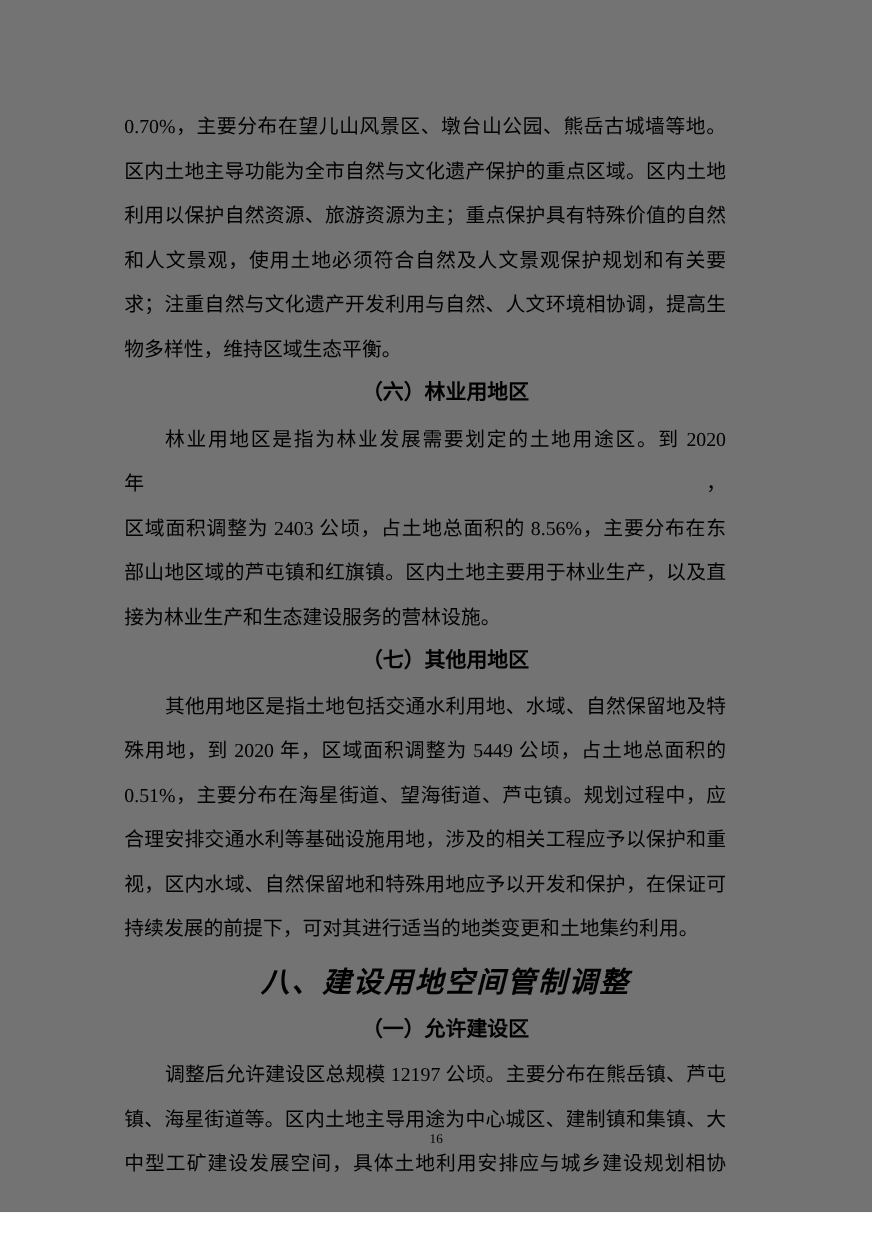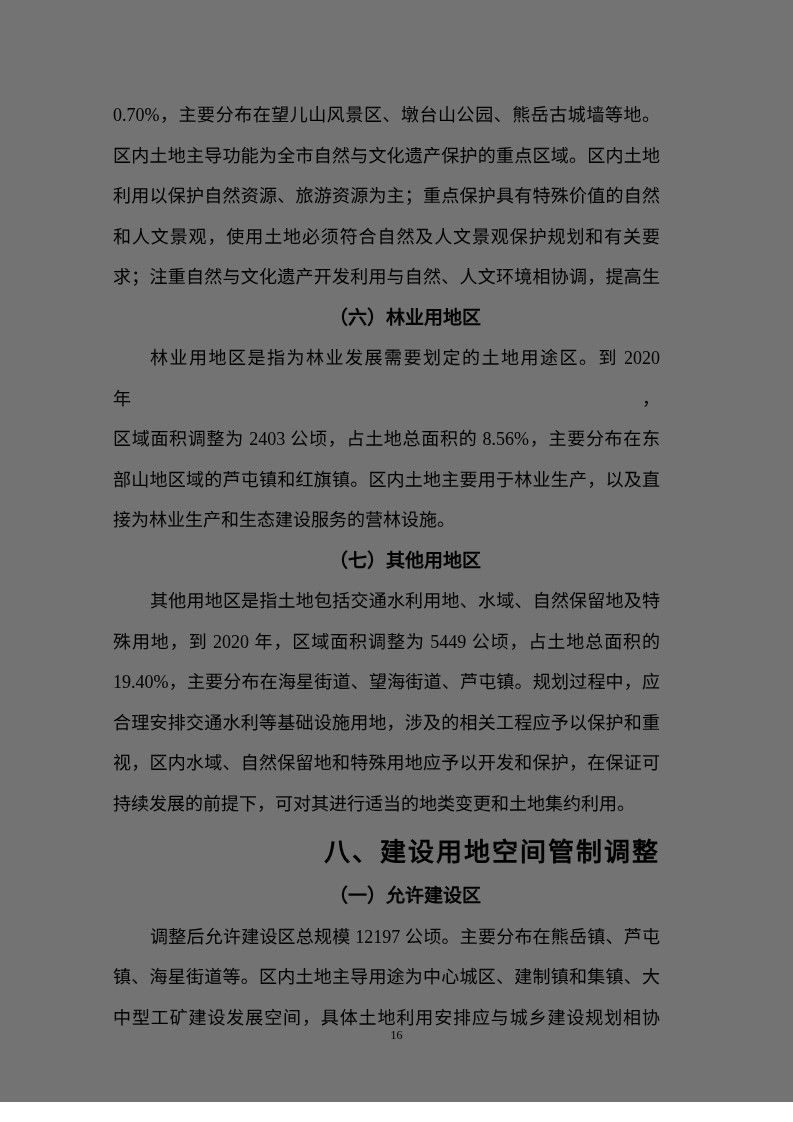--- a/index.html
+++ b/index.html
@@ -43,22 +43,23 @@
     line-height: 40.5px;
     text-indent: 37px;
     text-align: center;
   }
   .h1 {
     font-size: 26px;
     font-weight: bold;
     line-height: 46px;
     text-indent: 37px;
     letter-spacing: 2px;
-    text-align: right;
+    text-align: center;
     margin: 6px 0 0 0;
+    font-style: italic;
   }
   .page-number {
     position: absolute;
     left: 0;
     right: 0;
     top: 1026px;
     text-align: center;
     font-size: 12px;
     line-height: 18px;
     color: #000000;
@@ -69,37 +70,38 @@
 
 <div class="page">
   <div class="content">
 
     <div class="para">
       <div class="line">0.70%，主要分布在望儿山风景区、墩台山公园、熊岳古城墙等地。</div>
       <div class="line">区内土地主导功能为全市自然与文化遗产保护的重点区域。区内土地</div>
       <div class="line">利用以保护自然资源、旅游资源为主；重点保护具有特殊价值的自然</div>
       <div class="line">和人文景观，使用土地必须符合自然及人文景观保护规划和有关要</div>
       <div class="line">求；注重自然与文化遗产开发利用与自然、人文环境相协调，提高生</div>
+      <div class="line end">物多样性，维持区域生态平衡。</div>
     </div>
 
     <div class="h2">（六）林业用地区</div>
 
     <div class="para">
       <div class="line indent">林业用地区是指为林业发展需要划定的土地用途区。到 2020 年，</div>
       <div class="line">区域面积调整为 2403 公顷，占土地总面积的 8.56%，主要分布在东</div>
       <div class="line">部山地区域的芦屯镇和红旗镇。区内土地主要用于林业生产，以及直</div>
       <div class="line end">接为林业生产和生态建设服务的营林设施。</div>
     </div>
 
     <div class="h2">（七）其他用地区</div>
 
     <div class="para">
       <div class="line indent">其他用地区是指土地包括交通水利用地、水域、自然保留地及特</div>
       <div class="line">殊用地，到 2020 年，区域面积调整为 5449 公顷，占土地总面积的</div>
-      <div class="line">19.40%，主要分布在海星街道、望海街道、芦屯镇。规划过程中，应</div>
+      <div class="line">0.51%，主要分布在海星街道、望海街道、芦屯镇。规划过程中，应</div>
       <div class="line">合理安排交通水利等基础设施用地，涉及的相关工程应予以保护和重</div>
       <div class="line">视，区内水域、自然保留地和特殊用地应予以开发和保护，在保证可</div>
       <div class="line end">持续发展的前提下，可对其进行适当的地类变更和土地集约利用。</div>
     </div>
 
     <div class="h1">八、建设用地空间管制调整</div>
 
     <div class="h2">（一）允许建设区</div>
 
     <div class="para">

